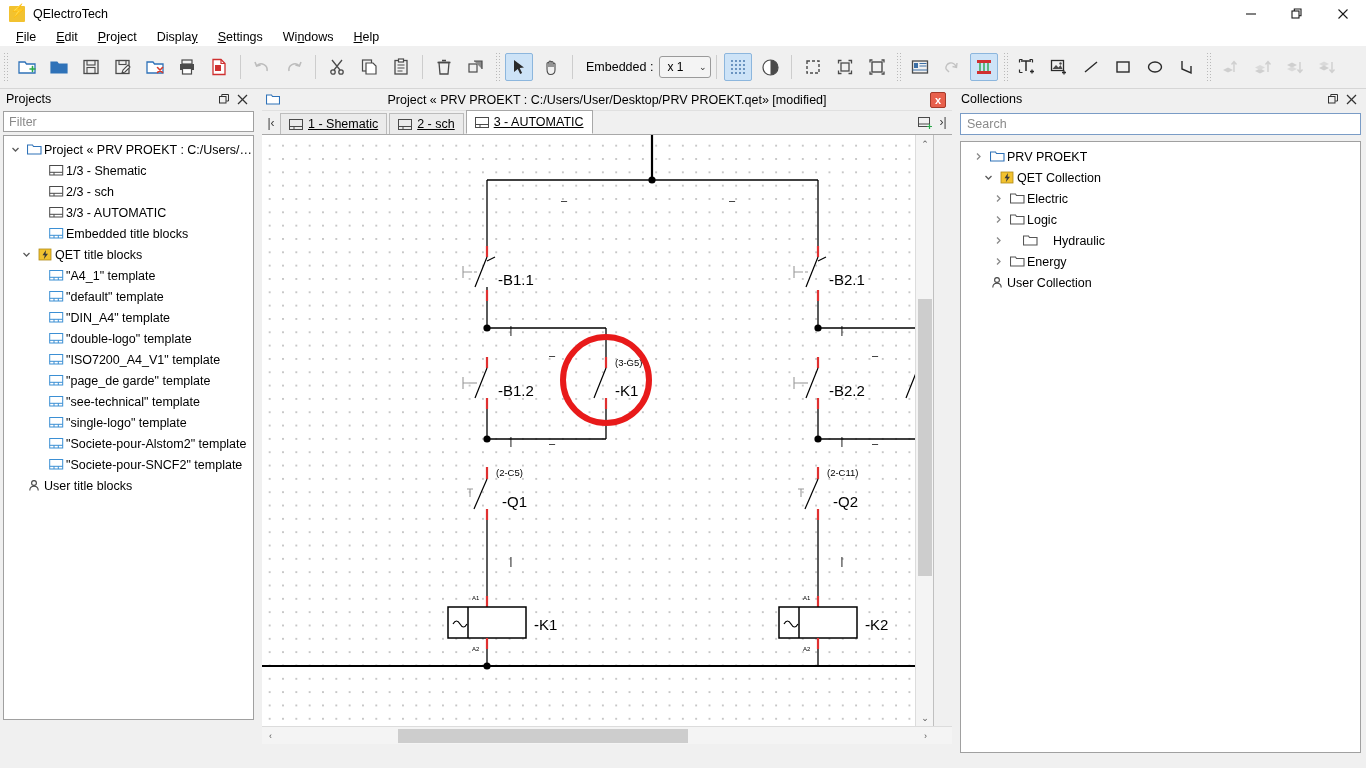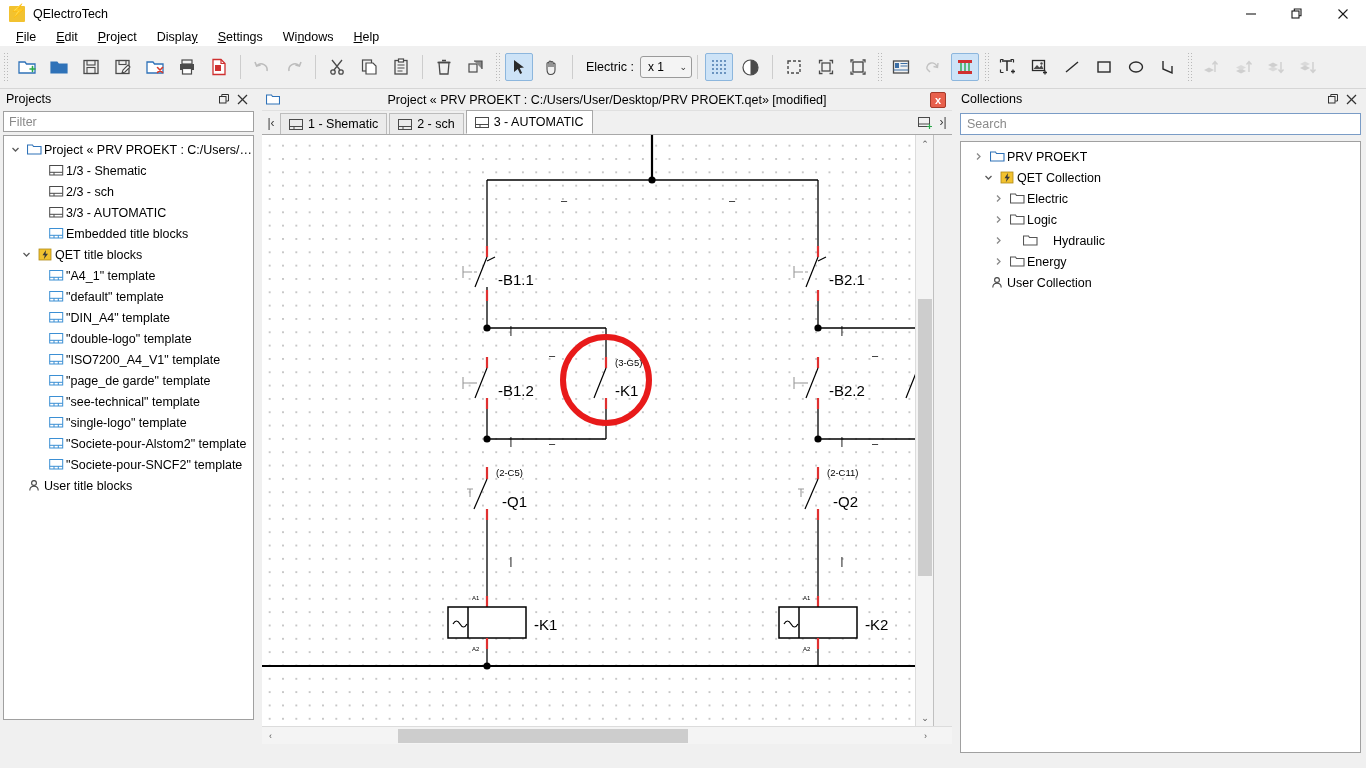--- a/index.html
+++ b/index.html
@@ -133,21 +133,21 @@
     height: 24px; background: #f0f0f0; display: flex; align-items: flex-end;
     border-bottom: 1px solid #a8a8a8; position: relative;
   }
   .tabnav {
     width: 18px; height: 22px; display: flex; align-items: center; justify-content: center;
     font-size: 12px; color: #3a3a3a;
   }
   .dtab {
     height: 21px; padding: 0 8px; display: flex; align-items: center; gap: 5px;
     font-size: 12.5px; background: #ebebeb; border: 1px solid #bcbcbc;
-    border-bottom: none; margin-right: 2px; color: #000;
+    border-bottom: none; margin-right: 2px; color: #000; text-decoration: underline;
   }
   .dtab.active { background: #ffffff; height: 24px; border-color: #a8a8a8; border-bottom: 1px solid #fff; }
   .tabright { position: absolute; right: 0; bottom: 1px; display: flex; align-items: center; }
 
   .canvaswrap {
     position: absolute; left: 0; top: 46px; width: 690px; height: 609px;
     background: #f0f0f0;
   }
   .canvas {
     position: absolute; left: 0; top: 0; width: 672px; height: 591px;
@@ -336,21 +336,21 @@
       </svg>
     </div>
     <div class="tb-btn">
       <svg class="i" width="18" height="18" viewBox="0 0 18 18">
         <path d="M5 11V5.5a1 1 0 0 1 2 0V9V4a1 1 0 0 1 2 0v5V4.5a1 1 0 0 1 2 0V9V6a1 1 0 0 1 2 0v6c0 3-2 4.5-4.5 4.5S5 14.5 5 11z" fill="none" stroke="#4a4a4a" stroke-width="1.1"></path>
       </svg>
     </div>
 
     <div class="tb-sep"></div>
 
-    <div class="tb-label">Electric :</div>
+    <div class="tb-label">Embedded :</div>
     <div class="tb-combo">
       <span class="cv">x 1</span>
       <span class="carr">⌄</span>
     </div>
 
     <div class="tb-sep"></div>
 
     <div class="tb-btn active">
       <svg class="i" width="18" height="18" viewBox="0 0 18 18">
         <g fill="#3b6ea5">

